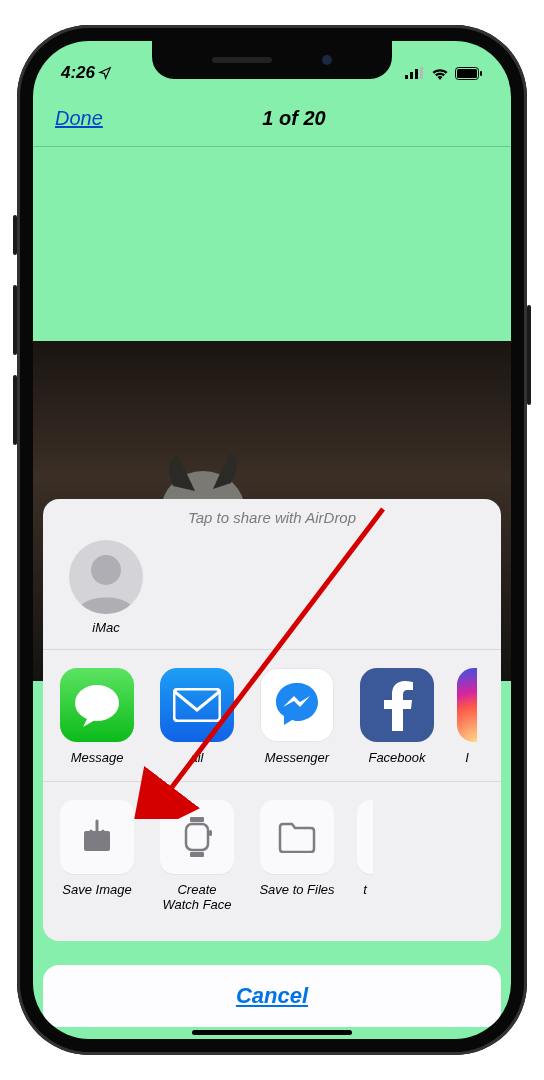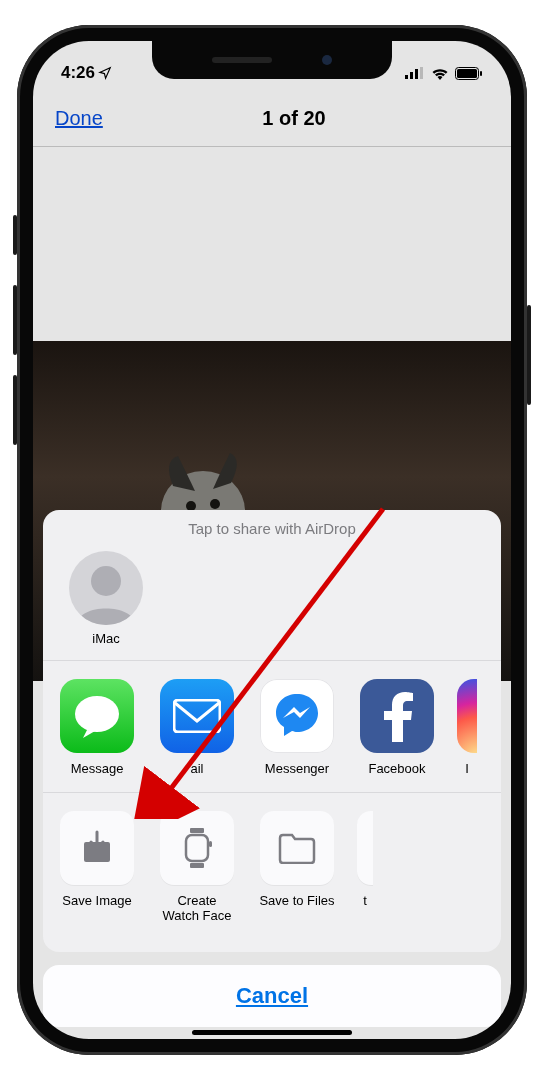--- a/index.html
+++ b/index.html
@@ -17,24 +17,25 @@
   position: relative;
   box-shadow: inset 0 0 0 3px #333;
 }
 .side-btn { position: absolute; background:#1a1a1a; border-radius:3px; }
 .sbtn-l1 { left:-4px; top:190px; width:4px; height:40px; }
 .sbtn-l2 { left:-4px; top:260px; width:4px; height:70px; }
 .sbtn-l3 { left:-4px; top:350px; width:4px; height:70px; }
 .sbtn-r1 { right:-4px; top:280px; width:4px; height:100px; }
 .screen {
   width: 100%; height: 100%;
-  background: #e5e5e5;
+  background: #86efac;
   border-radius: 56px;
   overflow: hidden;
   position: relative;
+  font-style: italic;
 }
 .notch {
   position: absolute; top:0; left:50%; transform:translateX(-50%);
   width: 240px; height: 38px; background:#080808;
   border-bottom-left-radius: 22px; border-bottom-right-radius: 22px;
   z-index: 50;
   display:flex; align-items:center; justify-content:center; gap:50px;
 }
 .speaker { width:60px; height:6px; background:#222; border-radius:3px; }
 .cam { width:10px; height:10px; background:#1a2840; border-radius:50%; }
@@ -60,21 +61,21 @@
 .counter { font-size:20px; font-weight:600; color:#000; }
 .photo-area {
   position:absolute; top:300px; left:0; right:0; height:340px;
   background: linear-gradient(180deg,#1a1410 0%,#3b2f26 40%,#141210 100%);
 }
 .dog {
   position:absolute; left:90px; top:90px; width:230px; height:180px;
 }
 .share-sheet {
   position:absolute; left:10px; right:10px; bottom:12px;
-  display:flex; flex-direction:column; gap:13px;
+  display:flex; flex-direction:column; gap:24px;
 }
 .sheet {
   background:#f0f0f2;
   border-radius:16px;
   overflow:hidden;
 }
 .airdrop-h {
   text-align:center; font-size:15px; color:#7b7b7f; padding:10px 0 8px;
 }
 .airdrop-row {

